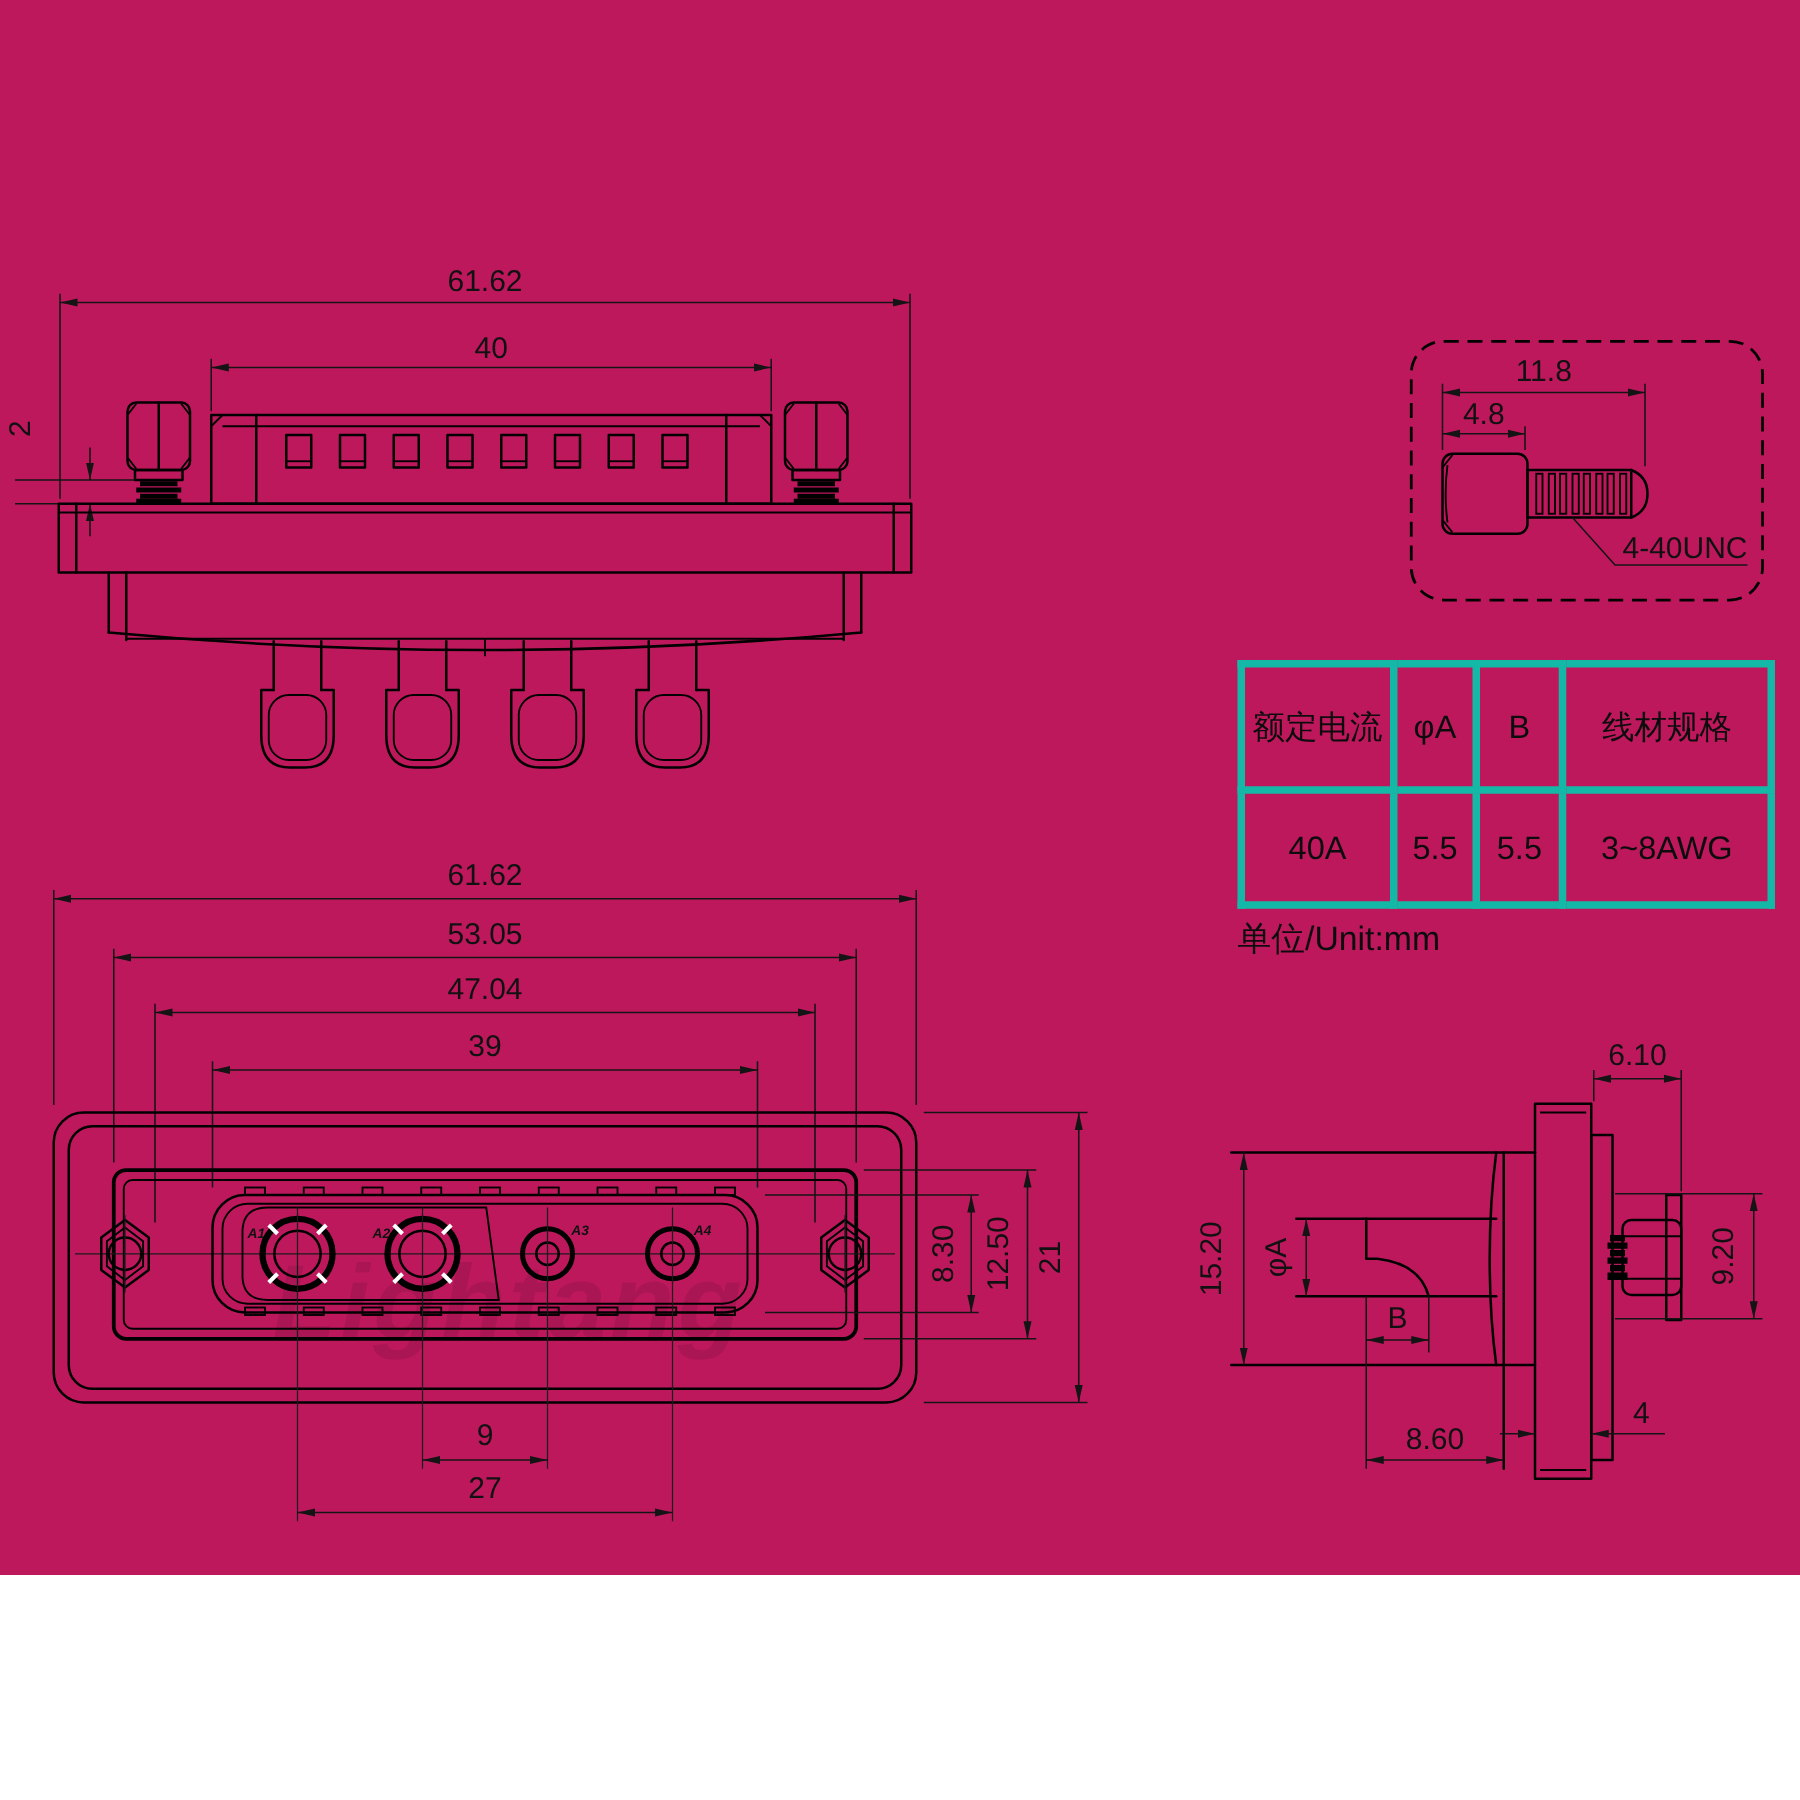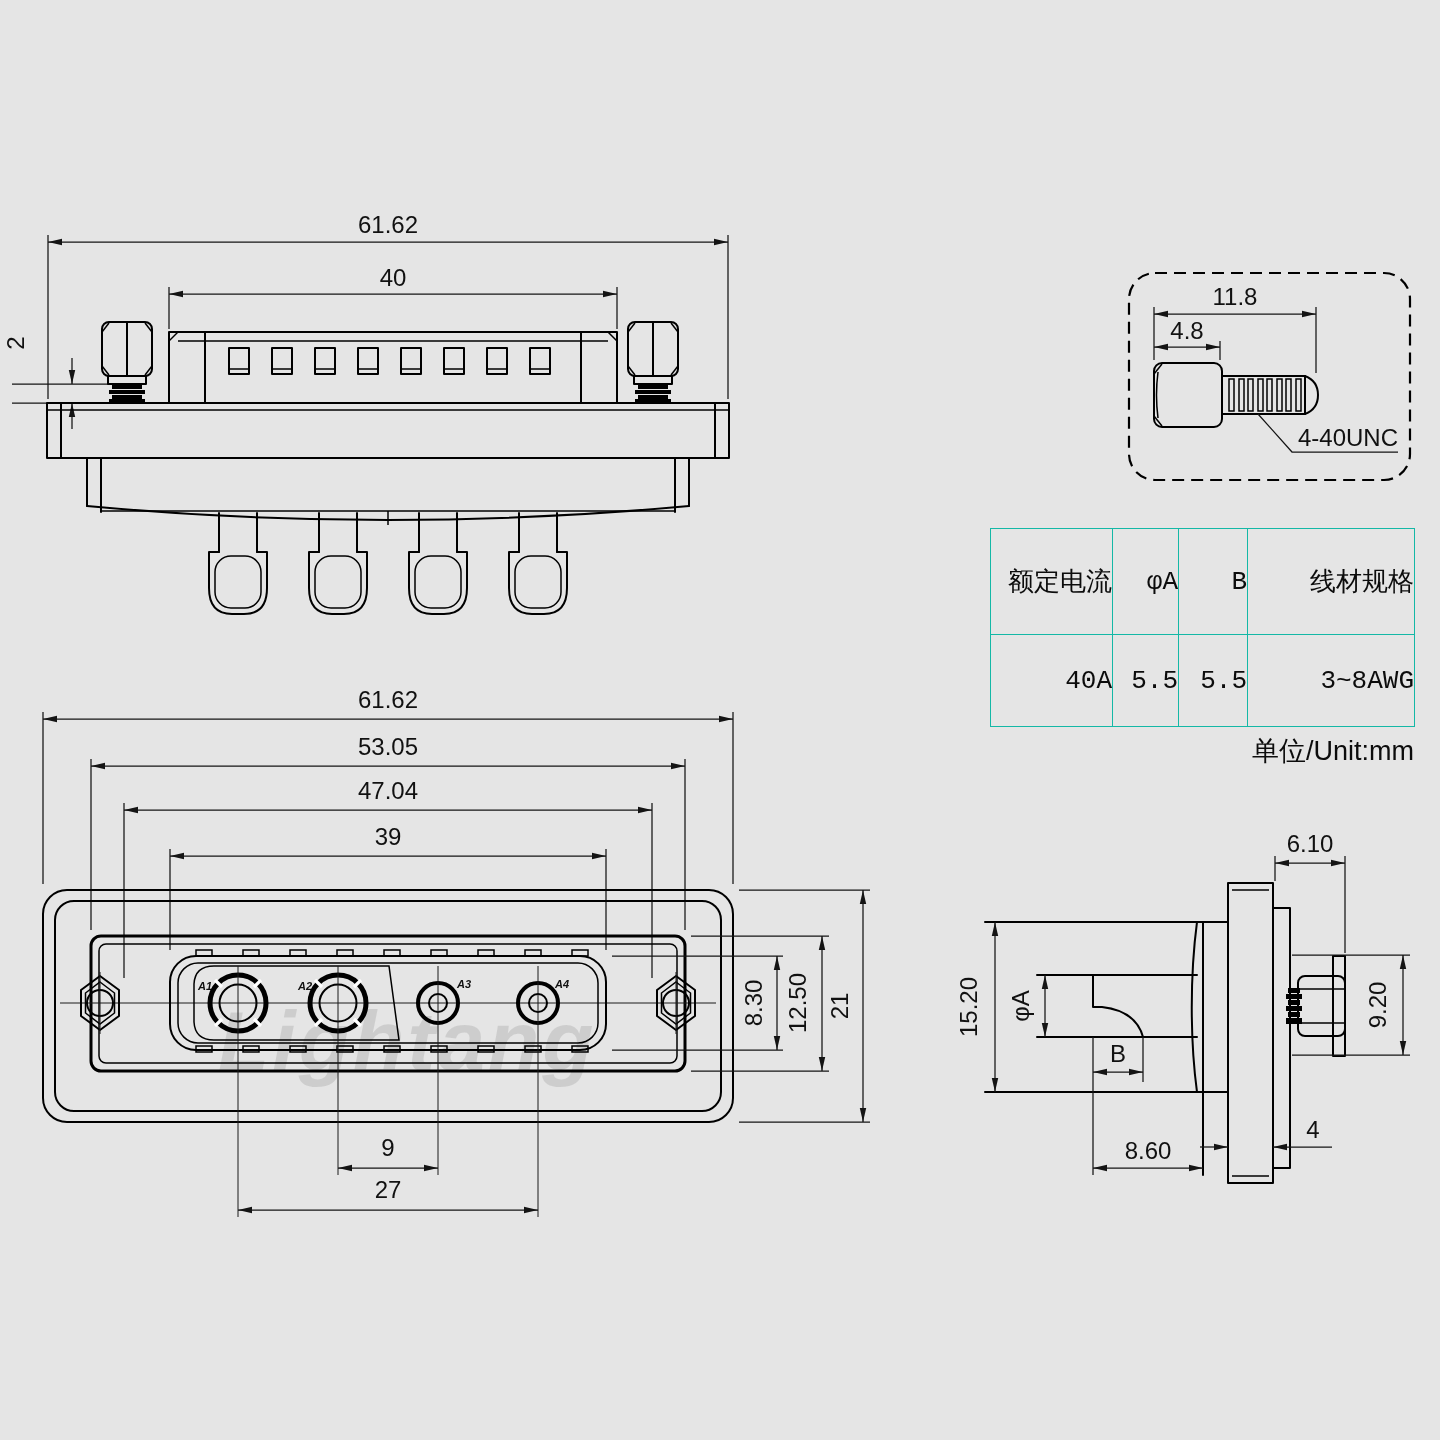--- a/index.html
+++ b/index.html
@@ -1,36 +1,36 @@
 <!DOCTYPE html>
 <html><head>
 <meta charset="utf-8">
 <style>
   html,body{margin:0;padding:0;background:#fff;}
-  .canvas{position:relative;width:1440px;height:1440px;background:#e5e5e5;overflow:hidden;
+  .canvas{position:relative;width:1440px;height:1260px;background:#be185d;overflow:hidden;
           font-family:"Liberation Sans", sans-serif;}
   svg{position:absolute;left:0;top:0;}
   svg *{vector-effect:none;}
   .ln{stroke:#000;fill:none;stroke-width:2;stroke-linecap:round;stroke-linejoin:round;}
   .hv{stroke:#000;fill:none;stroke-width:3;}
   .th{stroke:#000;fill:none;stroke-width:1.5;}
   .dl{stroke:#141414;fill:none;stroke-width:1.25;}
   .cl{stroke:#1a1a1a;fill:none;stroke-width:1;}
   .bk{fill:#000;stroke:none;}
   .wn{stroke:#fff;stroke-width:3.2;fill:none;}
   text{fill:#111;font-family:"Liberation Sans", sans-serif;}
   .dim{font-size:24px;}
   .sm{font-size:11px;font-weight:bold;font-style:italic;}
   .wm{font-size:84px;font-weight:bold;font-style:italic;fill:rgba(0,0,0,0.10);letter-spacing:3px;}
   
   .spec{position:absolute;left:990px;top:528px;width:424px;height:199px;border-collapse:collapse;
         table-layout:fixed;font-size:26px;color:#0c0c0c;}
-  .spec td,.spec th{border:1px solid #14b8a6;text-align:right;vertical-align:middle;
-        padding:0;font-weight:normal;overflow:hidden;white-space:nowrap;font-family:Liberation Mono, monospace;}
-  .unit{position:absolute;top:733px;left:990px;width:424px;text-align:right;font-size:27px;color:#0c0c0c;}
+  .spec td,.spec th{border:6px solid #14b8a6;text-align:center;vertical-align:middle;
+        padding:0;font-weight:normal;overflow:hidden;white-space:nowrap;}
+  .unit{position:absolute;top:733px;left:990px;width:424px;font-size:27px;color:#0c0c0c;}
 </style>
 </head>
 <body>
 <div class="canvas">
 
 <svg width="1440" height="1440" viewBox="0 0 1440 1440">
   <defs>
     <marker id="ae" orient="auto" markerUnits="userSpaceOnUse" markerWidth="16" markerHeight="10" refX="14" refY="5">
       <path d="M14,5 L0,1.8 L0,8.2 Z" fill="#141414"></path>
     </marker>

